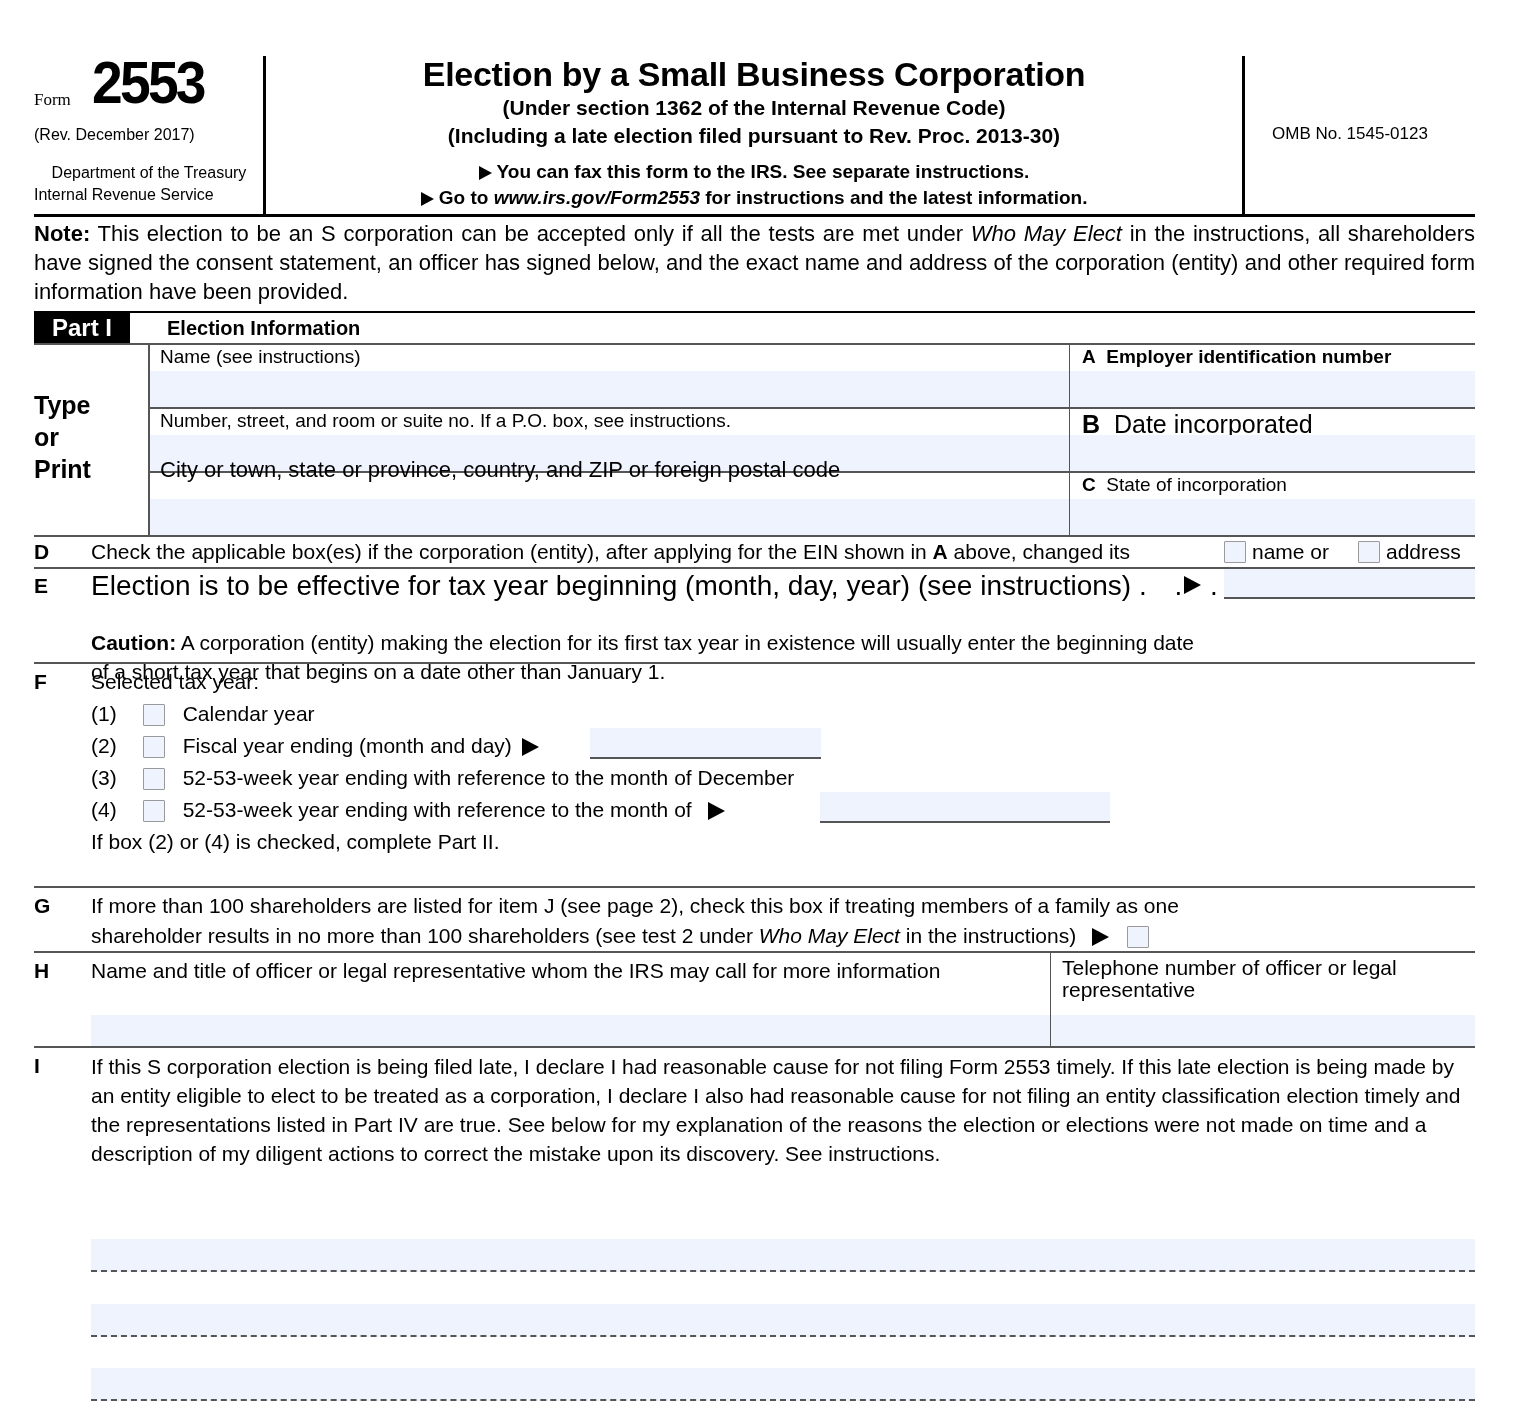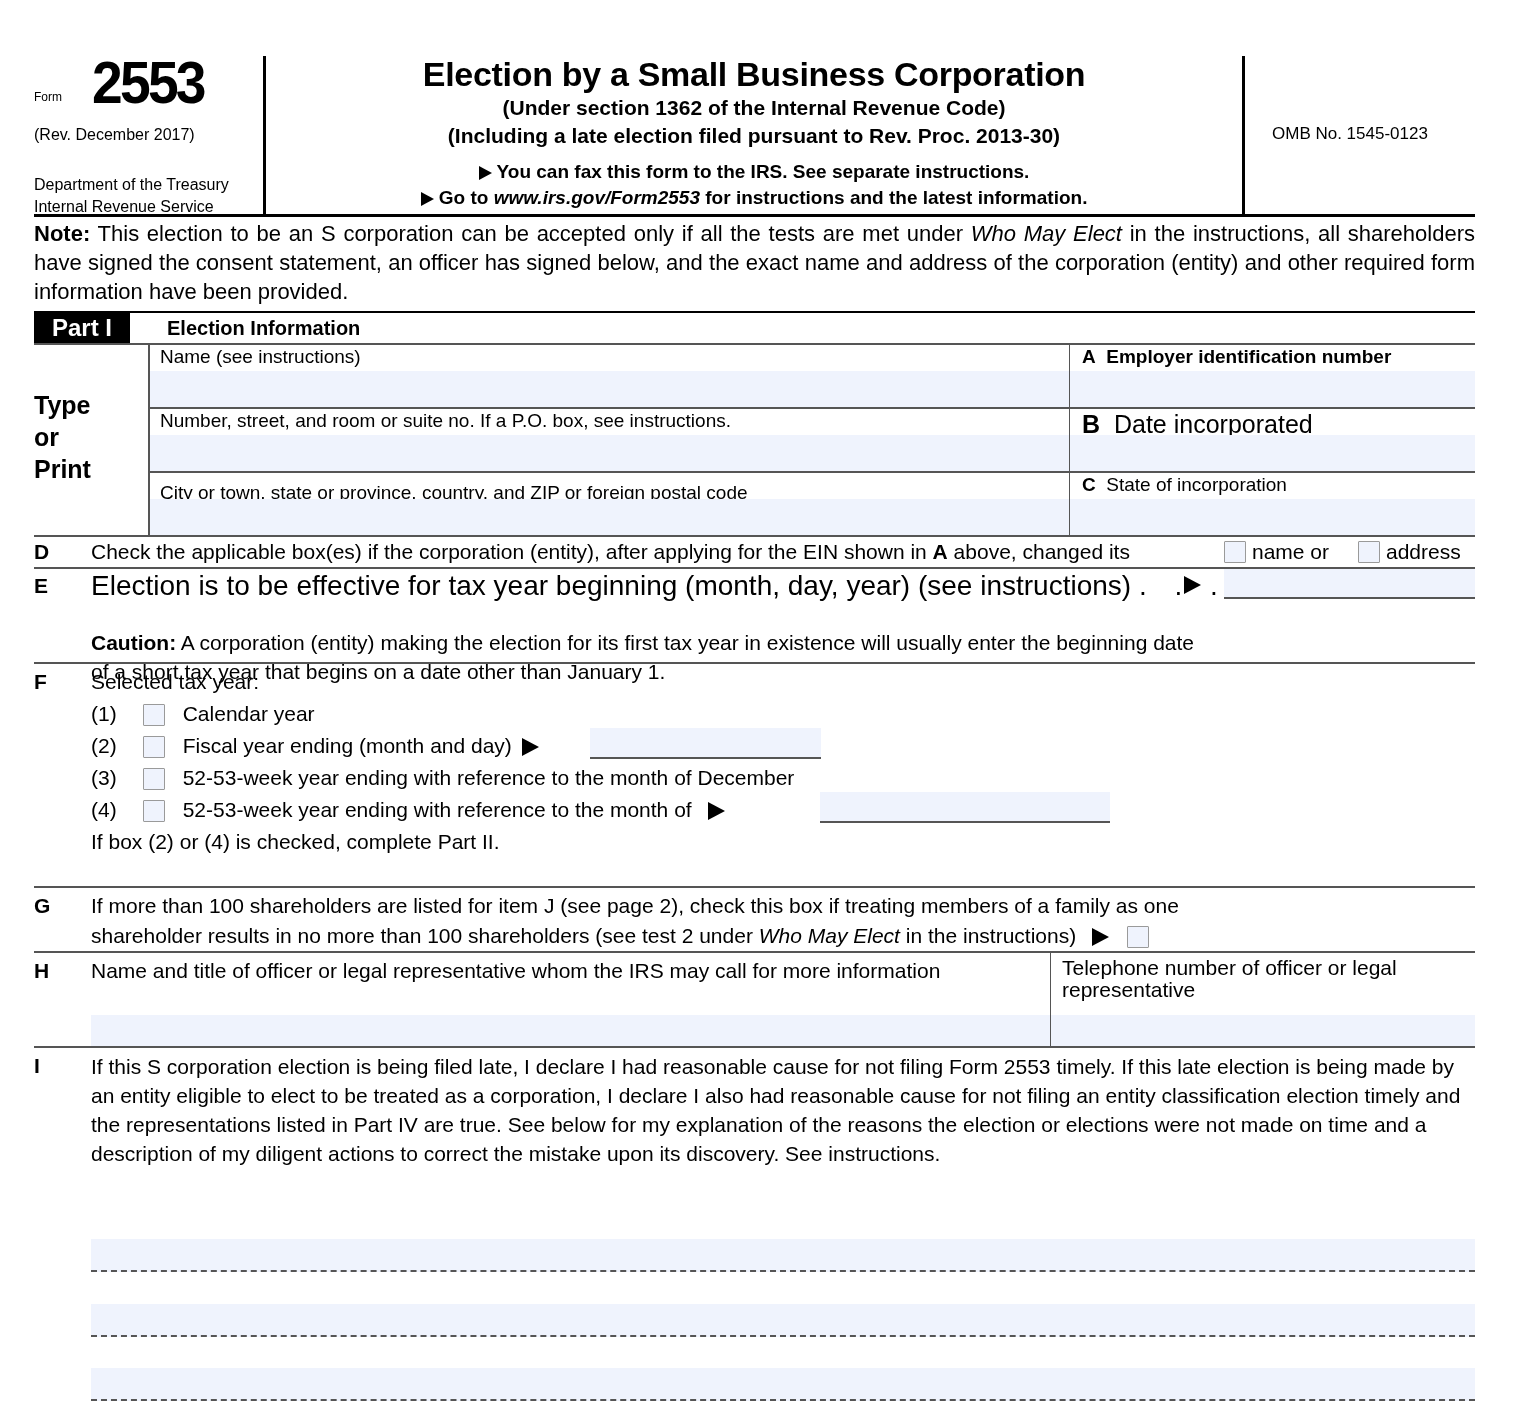--- a/index.html
+++ b/index.html
@@ -14,25 +14,25 @@
   .gline { position: absolute; background: #555; }
   .lbl { font-size: 21px; }
   .ltr { position: absolute; left: 34px; font-weight: bold; font-size: 21px; }
   .body-text { font-size: 22px; line-height: 29px; }
 </style>
 </head>
 <body>
 
 <div class="abs" style="left:34px; top:52px; width:230px;">
   <div style="position:relative; height:62px;">
-    <span style="position:absolute; left:0; top:38px; font-size:12px;">Form</span>
+    <span style="position:absolute; left:0; top:38px; font-size:17px;font-family:Liberation Serif, serif;">Form</span>
     <span style="position:absolute; left:58px; top:-4px; font-size:60px; font-weight:bold; letter-spacing:-3px; transform:scaleX(0.92); transform-origin:left; display:inline-block;">2553</span>
   </div>
   <div style="font-size:16px; margin-top:12px;">(Rev. December 2017)</div>
-  <div style="font-size:16px; margin-top:30px; line-height:22px;">Department of the Treasury</div>
+  <div style="font-size:16px; margin-top:18px; line-height:22px;text-align:center;">Department of the Treasury</div>
   <div style="font-size:16px; line-height:22px;">Internal Revenue Service</div>
 </div>
 
 <div class="line" style="left:263px; top:56px; width:3px; height:160px;"></div>
 <div class="line" style="left:1242px; top:56px; width:3px; height:160px;"></div>
 
 <div class="abs" style="left:266px; top:54px; width:976px; text-align:center;">
   <div style="font-size:34px; font-weight:bold; letter-spacing:-0.3px; line-height:40px;">Election by a Small Business Corporation</div>
   <div style="font-size:21px; font-weight:bold; line-height:28px; margin-top:0px;">(Under section 1362 of the Internal Revenue Code)</div>
   <div style="font-size:21px; font-weight:bold; line-height:28px;">(Including a late election filed pursuant to Rev. Proc. 2013-30)</div>
@@ -77,21 +77,21 @@
 <div class="gline" style="left:150px; top:407px; width:1325px; height:2px;"></div>
 
 <div class="abs lbl" style="left:160px; top:410px; font-size:19px;">Number, street, and room or suite no. If a P.O. box, see instructions.</div>
 <div class="abs field" style="left:150px; top:435px; width:919px; height:36px;"></div>
 <div class="abs" style="left:1082px; top:410px; font-size:25px;">
   <b>B</b>&nbsp; <span>Date incorporated</span>
 </div>
 <div class="abs field" style="left:1070px; top:435px; width:405px; height:36px;"></div>
 <div class="gline" style="left:150px; top:471px; width:1325px; height:2px;"></div>
 
-<div class="abs lbl" style="left:160px; top:482px; font-size:19px;">City or town, state or province, country, and ZIP or foreign postal code</div>
+<div class="abs lbl" style="left:160px; top:457px; font-size:22px;">City or town, state or province, country, and ZIP or foreign postal code</div>
 <div class="abs field" style="left:150px; top:499px; width:919px; height:36px;"></div>
 <div class="abs" style="left:1082px; top:474px; font-size:19px;">
   <b>C</b>&nbsp; <span>State of incorporation</span>
 </div>
 <div class="abs field" style="left:1070px; top:499px; width:405px; height:36px;"></div>
 <div class="gline" style="left:34px; top:535px; width:1441px; height:2px;"></div>
 
 <div class="ltr" style="top:540px;">D</div>
 <div class="abs" style="left:91px; top:538px; font-size:21px; line-height:28px; white-space:nowrap;">
   <span>Check the applicable box(es) if the corporation (entity), after applying for the EIN shown in </span><b>A</b><span> above, changed its</span>

